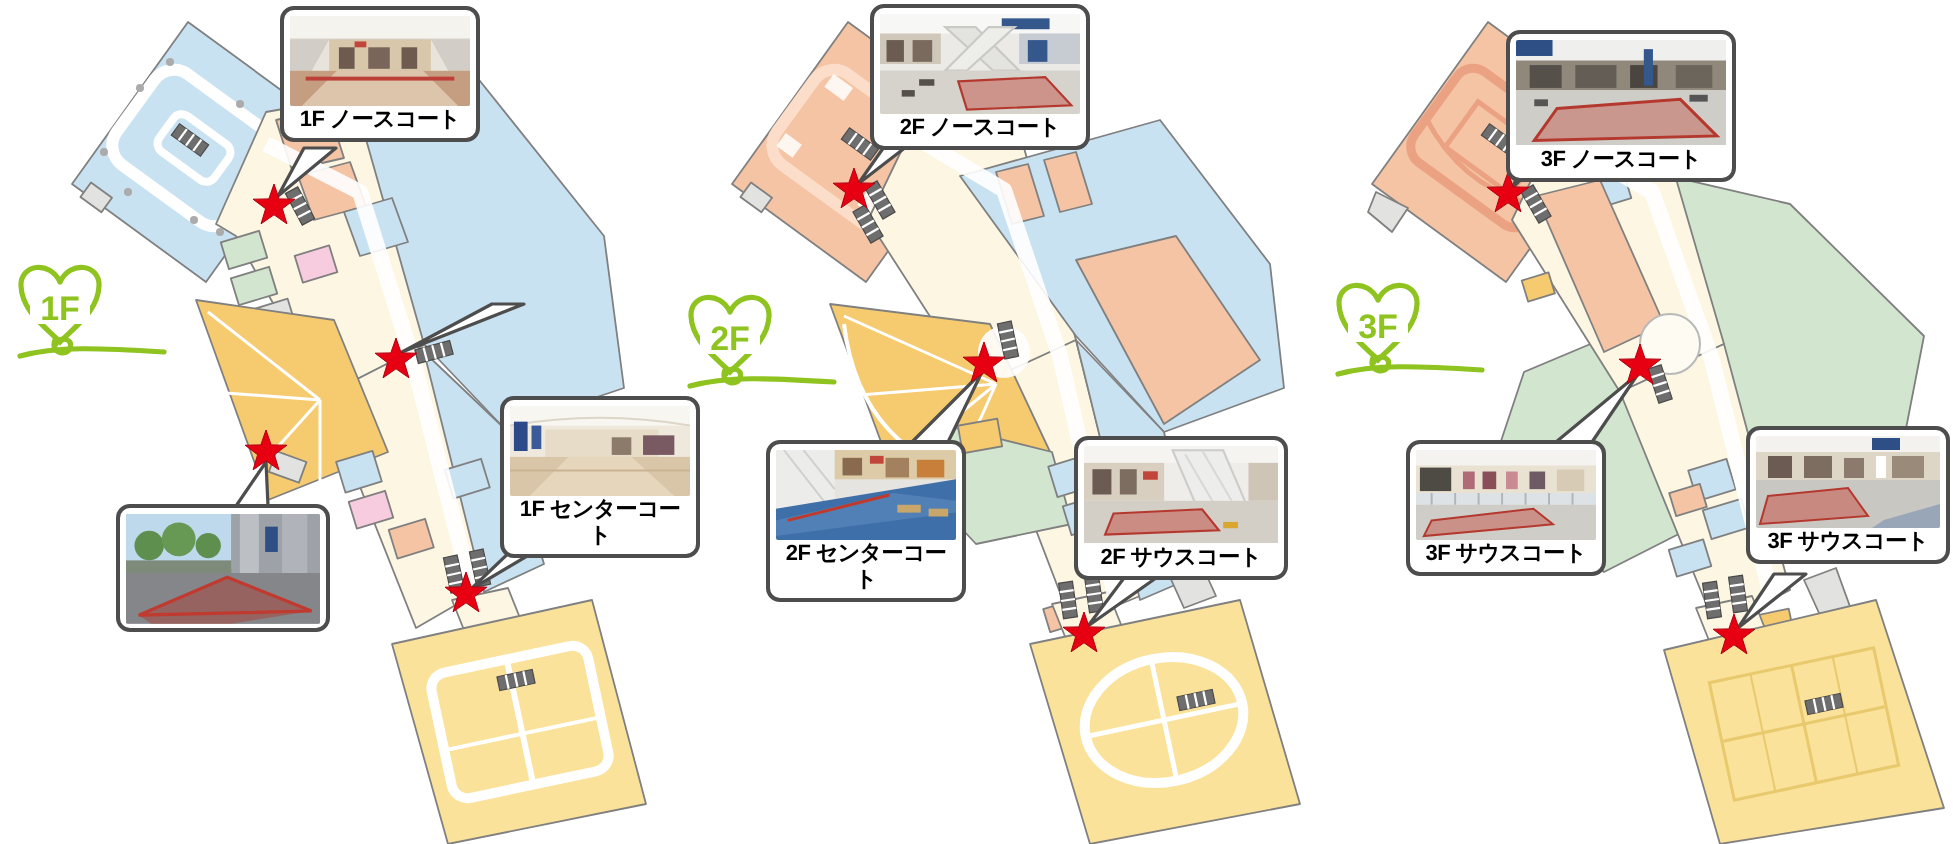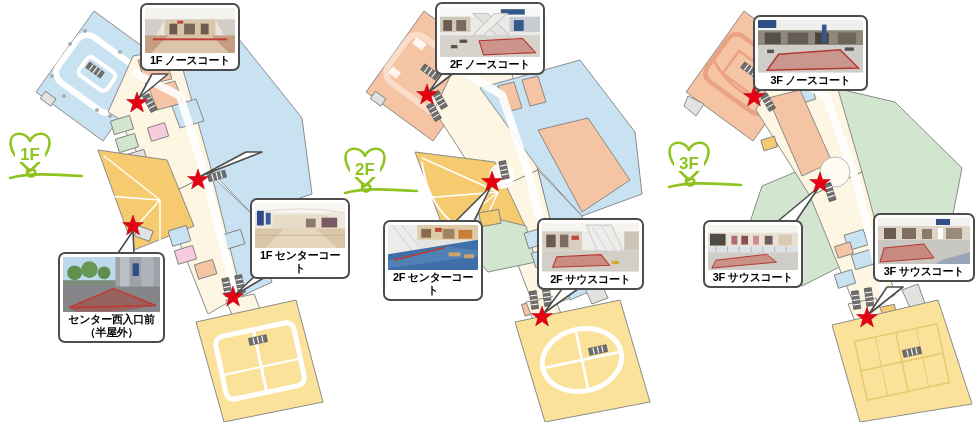--- a/index.html
+++ b/index.html
@@ -188,22 +188,20 @@
             <rect x="0" y="22" width="50" height="6" fill="#7E8A7A"></rect>
             <rect x="50" y="0" width="42" height="52" fill="#9DA2A8"></rect>
             <rect x="54" y="0" width="9" height="46" fill="#BCC0C5"></rect>
             <rect x="74" y="0" width="12" height="48" fill="#B0B4BA"></rect>
             <rect x="66" y="6" width="6" height="12" fill="#2E4E86"></rect>
             <rect y="28" width="92" height="24" fill="#84868A"></rect>
             <polygon points="6,48 48,30 88,46 50,52 12,52" fill="#A8473E" opacity="0.55"></polygon>
             <polygon points="6,48 48,30 88,46" fill="none" stroke="#C03A30" stroke-width="1.5"></polygon>
           </svg>
       </div>
-      <div class="callout-label">センター西入口前
-（半屋外）</div>
     </div>
   </div>
 
   <div class="floor" id="floor-2f">
     <svg class="map-svg" viewBox="0 0 330 422">
       <g>
         <polygon class="rg r-salmon" points="36,92 94,11 161,60 103,141"></polygon>
         <g transform="translate(97,74) rotate(36)">
           <rect x="-36" y="-28" width="72" height="56" rx="12" fill="none" stroke="#FBDDC9" stroke-width="6"></rect>
           <rect x="-30" y="-24" width="12" height="8" fill="#fff" opacity=".85"></rect>

